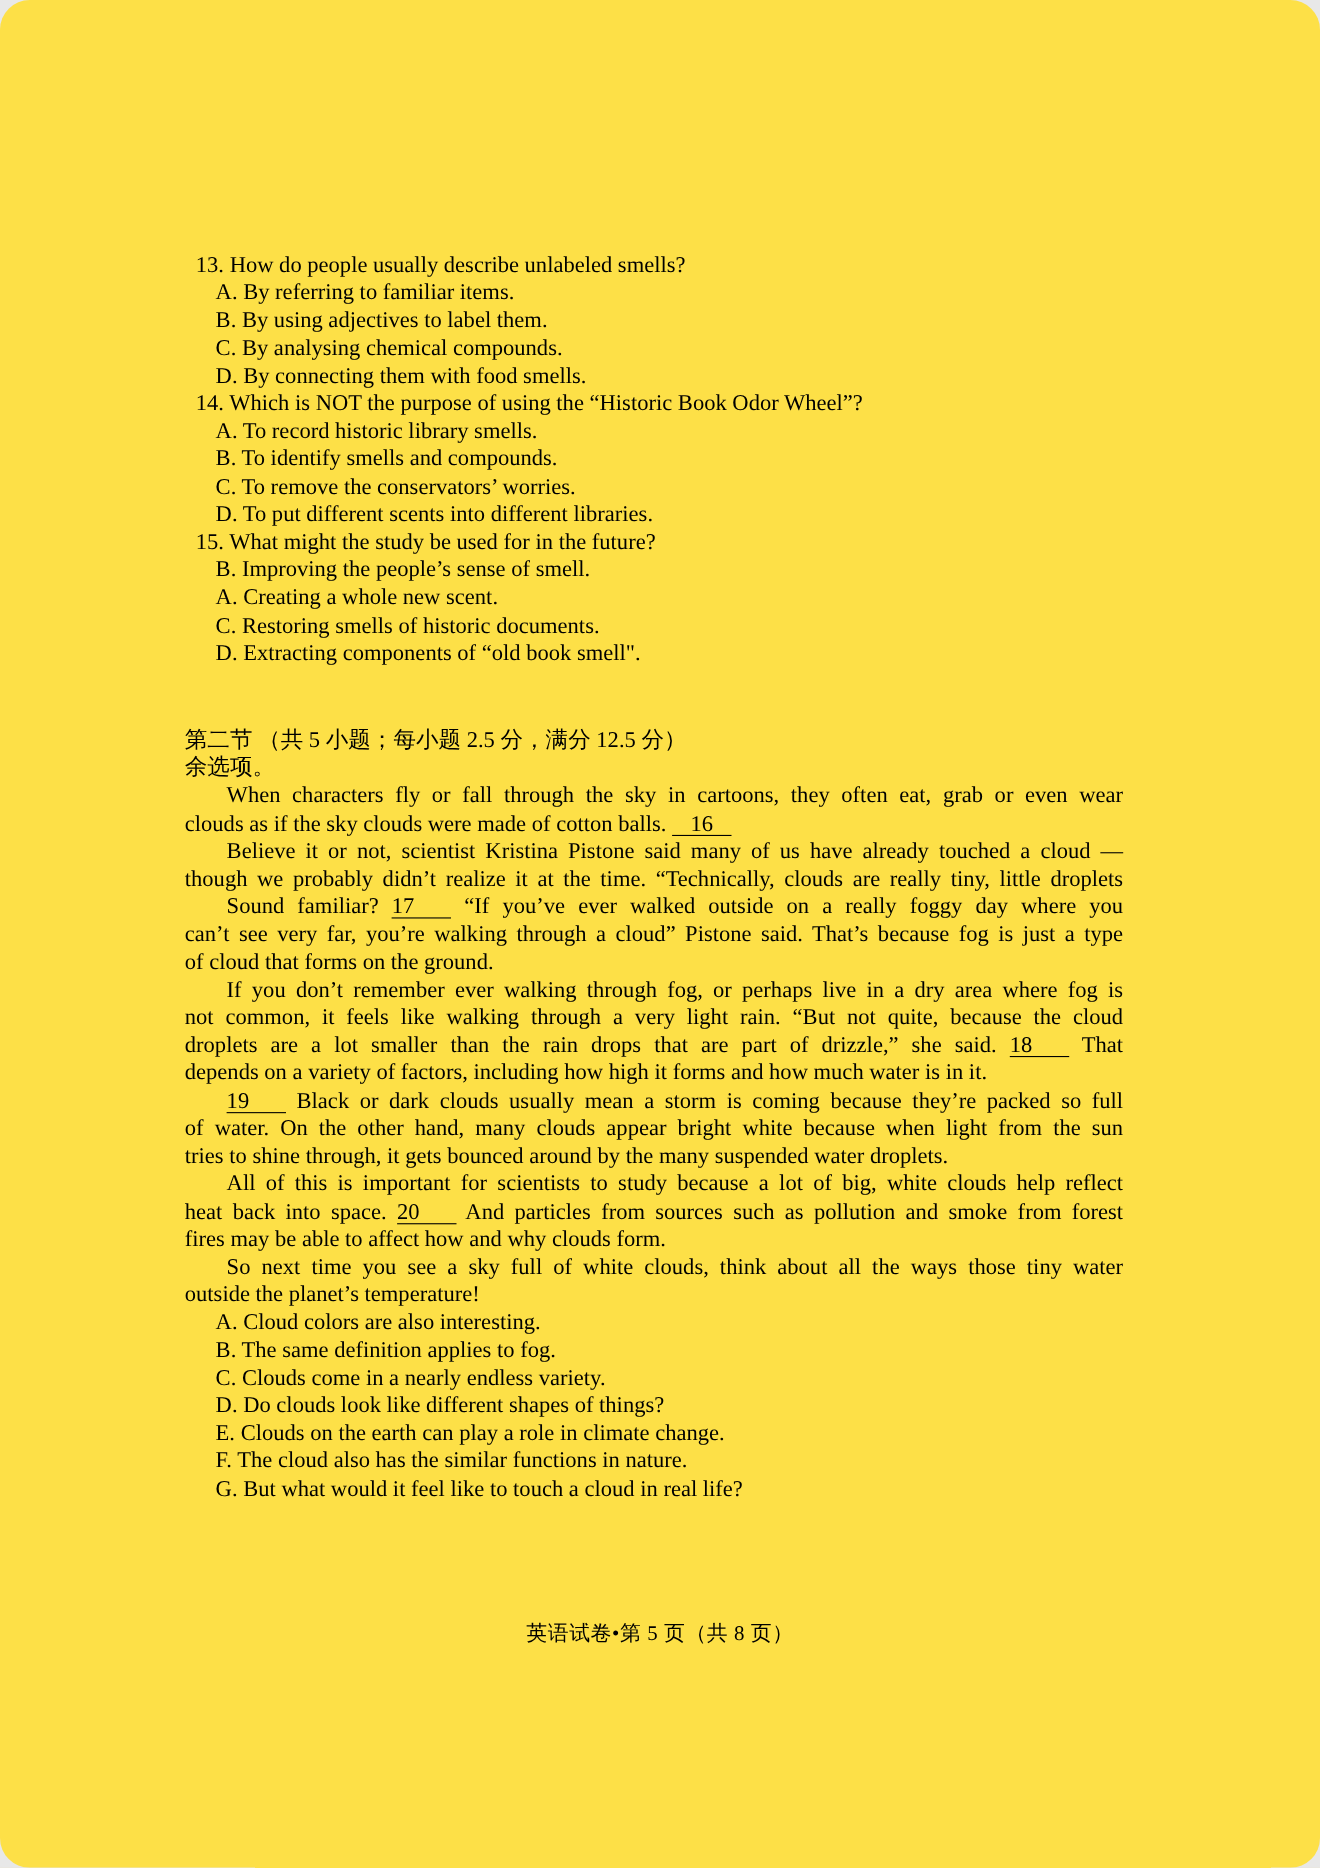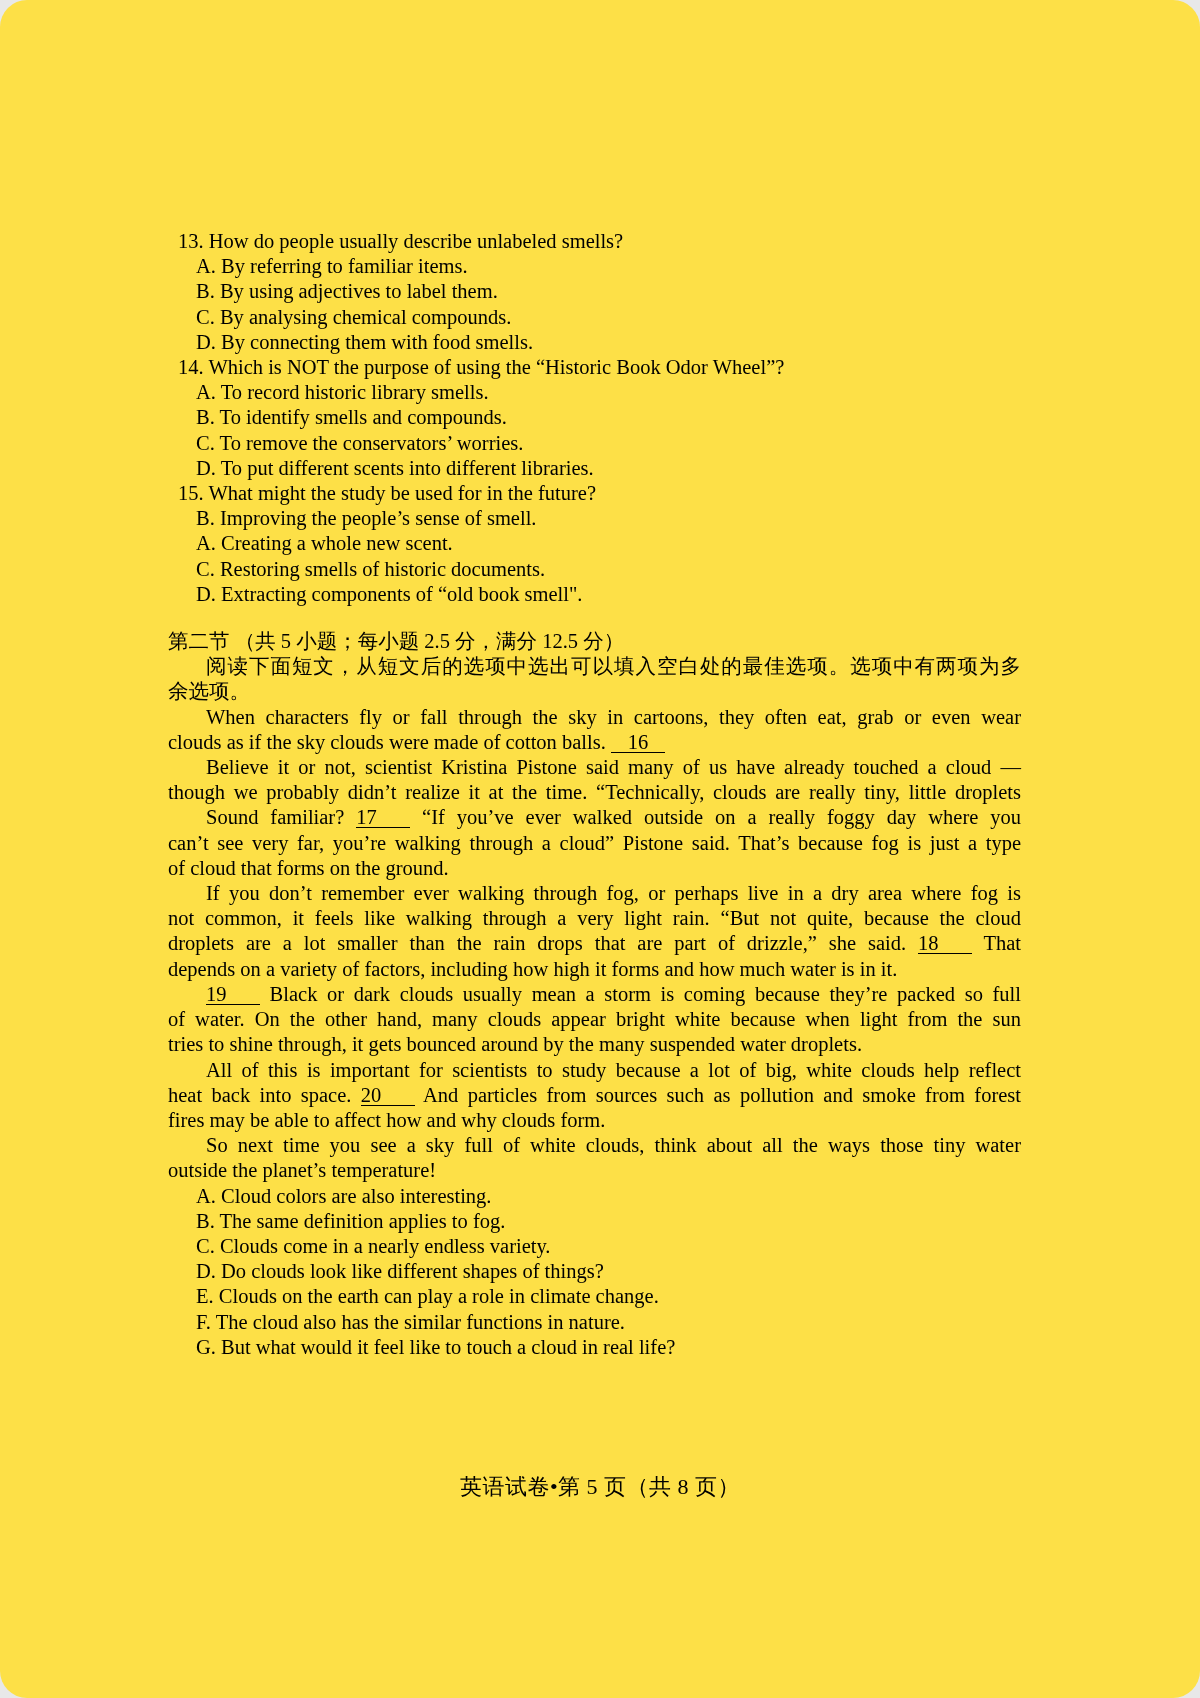--- a/index.html
+++ b/index.html
@@ -17,35 +17,35 @@
     left:168px;top:229px;
     width:853px;
     font-size:20.5px;
     line-height:25.2px;
   }
   .line{margin:0;white-space:normal;}
   .q-line{padding-left:10px;}
   .opt-line{padding-left:28px;}
   .just{text-align:justify;text-align-last:justify;}
   .indent{text-indent:38px;}
-  .cn-title{margin-top:22px;}
+  .cn-title{margin-top:54px;}
   .blank{
     display:inline-block;
     min-width:54px;
     text-align:center;
     border-bottom:1.4px solid #000;
     line-height:20px;
     text-indent:0;
   }
   .footer{
     position:absolute;
     left:0;top:1472px;
     width:1200px;
     text-align:center;
-    font-size:22px;
+    font-size:19px;
     letter-spacing:0.5px;
   }
 </style>
 </head>
 <body>
 
 <div class="page">
   <div class="content">
       <div class="line q-line">13. How do people usually describe unlabeled smells?</div>
       <div class="line opt-line">A. By referring to familiar items.</div>
@@ -56,21 +56,20 @@
       <div class="line opt-line">A. To record historic library smells.</div>
       <div class="line opt-line">B. To identify smells and compounds.</div>
       <div class="line opt-line">C. To remove the conservators’ worries.</div>
       <div class="line opt-line">D. To put different scents into different libraries.</div>
       <div class="line q-line">15. What might the study be used for in the future?</div>
       <div class="line opt-line">B. Improving the people’s sense of smell.</div>
       <div class="line opt-line">A. Creating a whole new scent.</div>
       <div class="line opt-line">C. Restoring smells of historic documents.</div>
       <div class="line opt-line">D. Extracting components of “old book smell".</div>
       <div class="line cn-title">第二节 （共 5 小题；每小题 2.5 分，满分 12.5 分）</div>
-      <div class="line just indent">阅读下面短文，从短文后的选项中选出可以填入空白处的最佳选项。选项中有两项为多</div>
       <div class="line ">余选项。</div>
       <div class="line just indent">When characters fly or fall through the sky in cartoons, they often eat, grab or even wear</div>
       <div class="line ">clouds as if the sky clouds were made of cotton balls. <span class="blank">16</span></div>
       <div class="line just indent">Believe it or not, scientist Kristina Pistone said many of us have already touched a cloud —</div>
       <div class="line just ">though we probably didn’t realize it at the time. “Technically, clouds are really tiny, little droplets</div>
       <div class="line just indent">Sound familiar? <span class="blank">17</span> “If you’ve ever walked outside on a really foggy day where you</div>
       <div class="line just ">can’t see very far, you’re walking through a cloud” Pistone said. That’s because fog is just a type</div>
       <div class="line ">of cloud that forms on the ground.</div>
       <div class="line just indent">If you don’t remember ever walking through fog, or perhaps live in a dry area where fog is</div>
       <div class="line just ">not common, it feels like walking through a very light rain. “But not quite, because the cloud</div>

